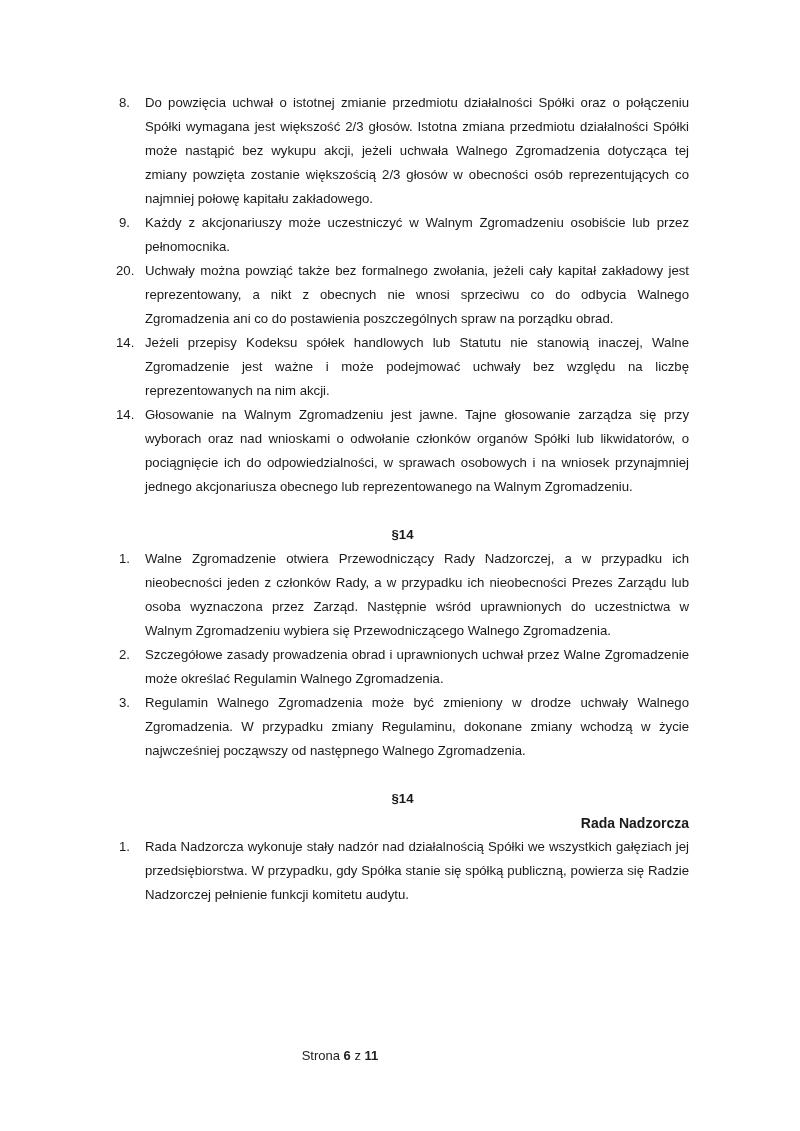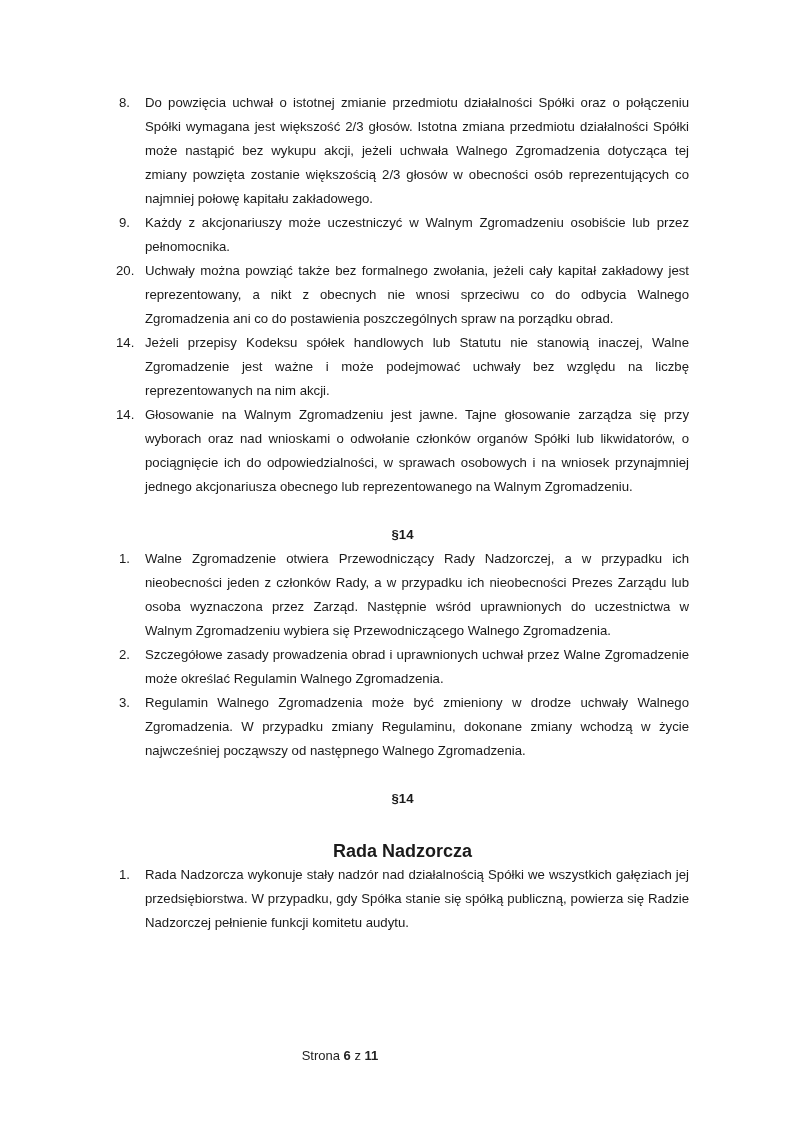--- a/index.html
+++ b/index.html
@@ -51,25 +51,24 @@
     .item .num.single {
       left: 3px;
     }
     .section-heading {
       text-align: center;
       font-weight: bold;
       font-size: 13.2px;
       line-height: 24px;
     }
     .section-subheading {
-      text-align: center;
+      text-align: right;
       font-weight: bold;
-      font-size: 18px;
+      font-size: 14px;
       line-height: 24px;
-      margin-top: 28px;
     }
     .gap-large { height: 24px; }
     .footer {
       position: absolute;
       left: 0;
       width: 680px;
       top: 1047px;
       text-align: center;
       font-size: 13px;
       line-height: 18px;

